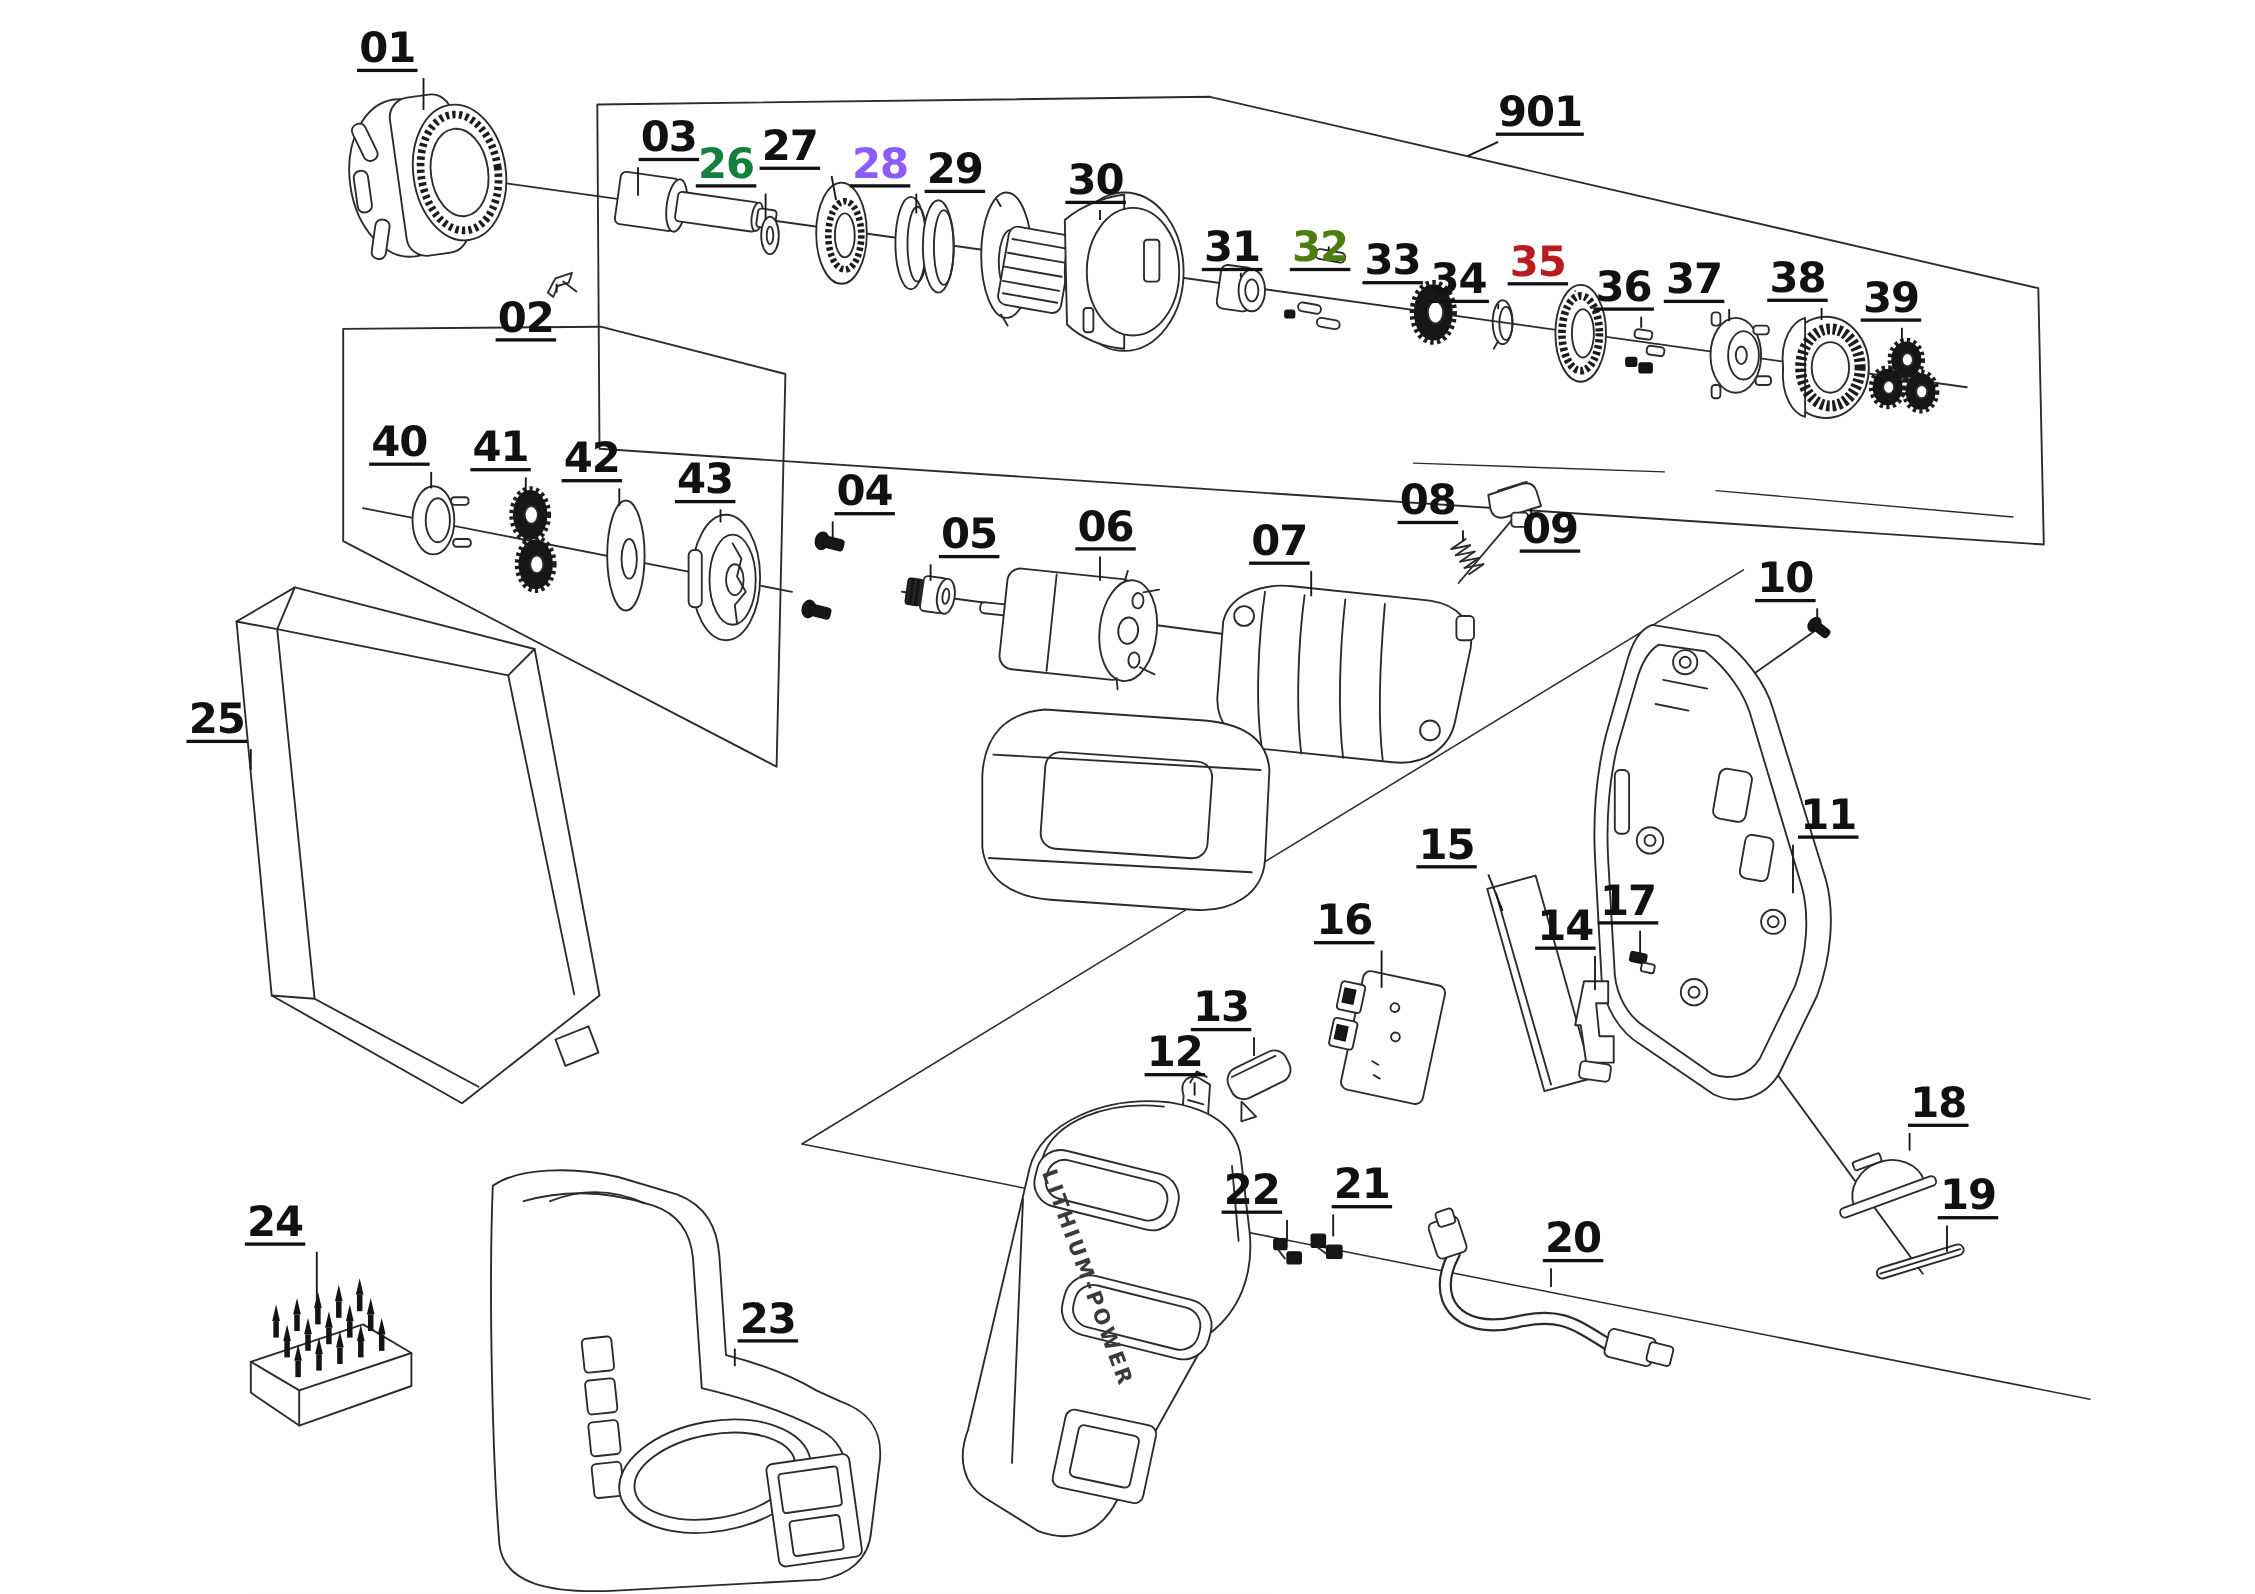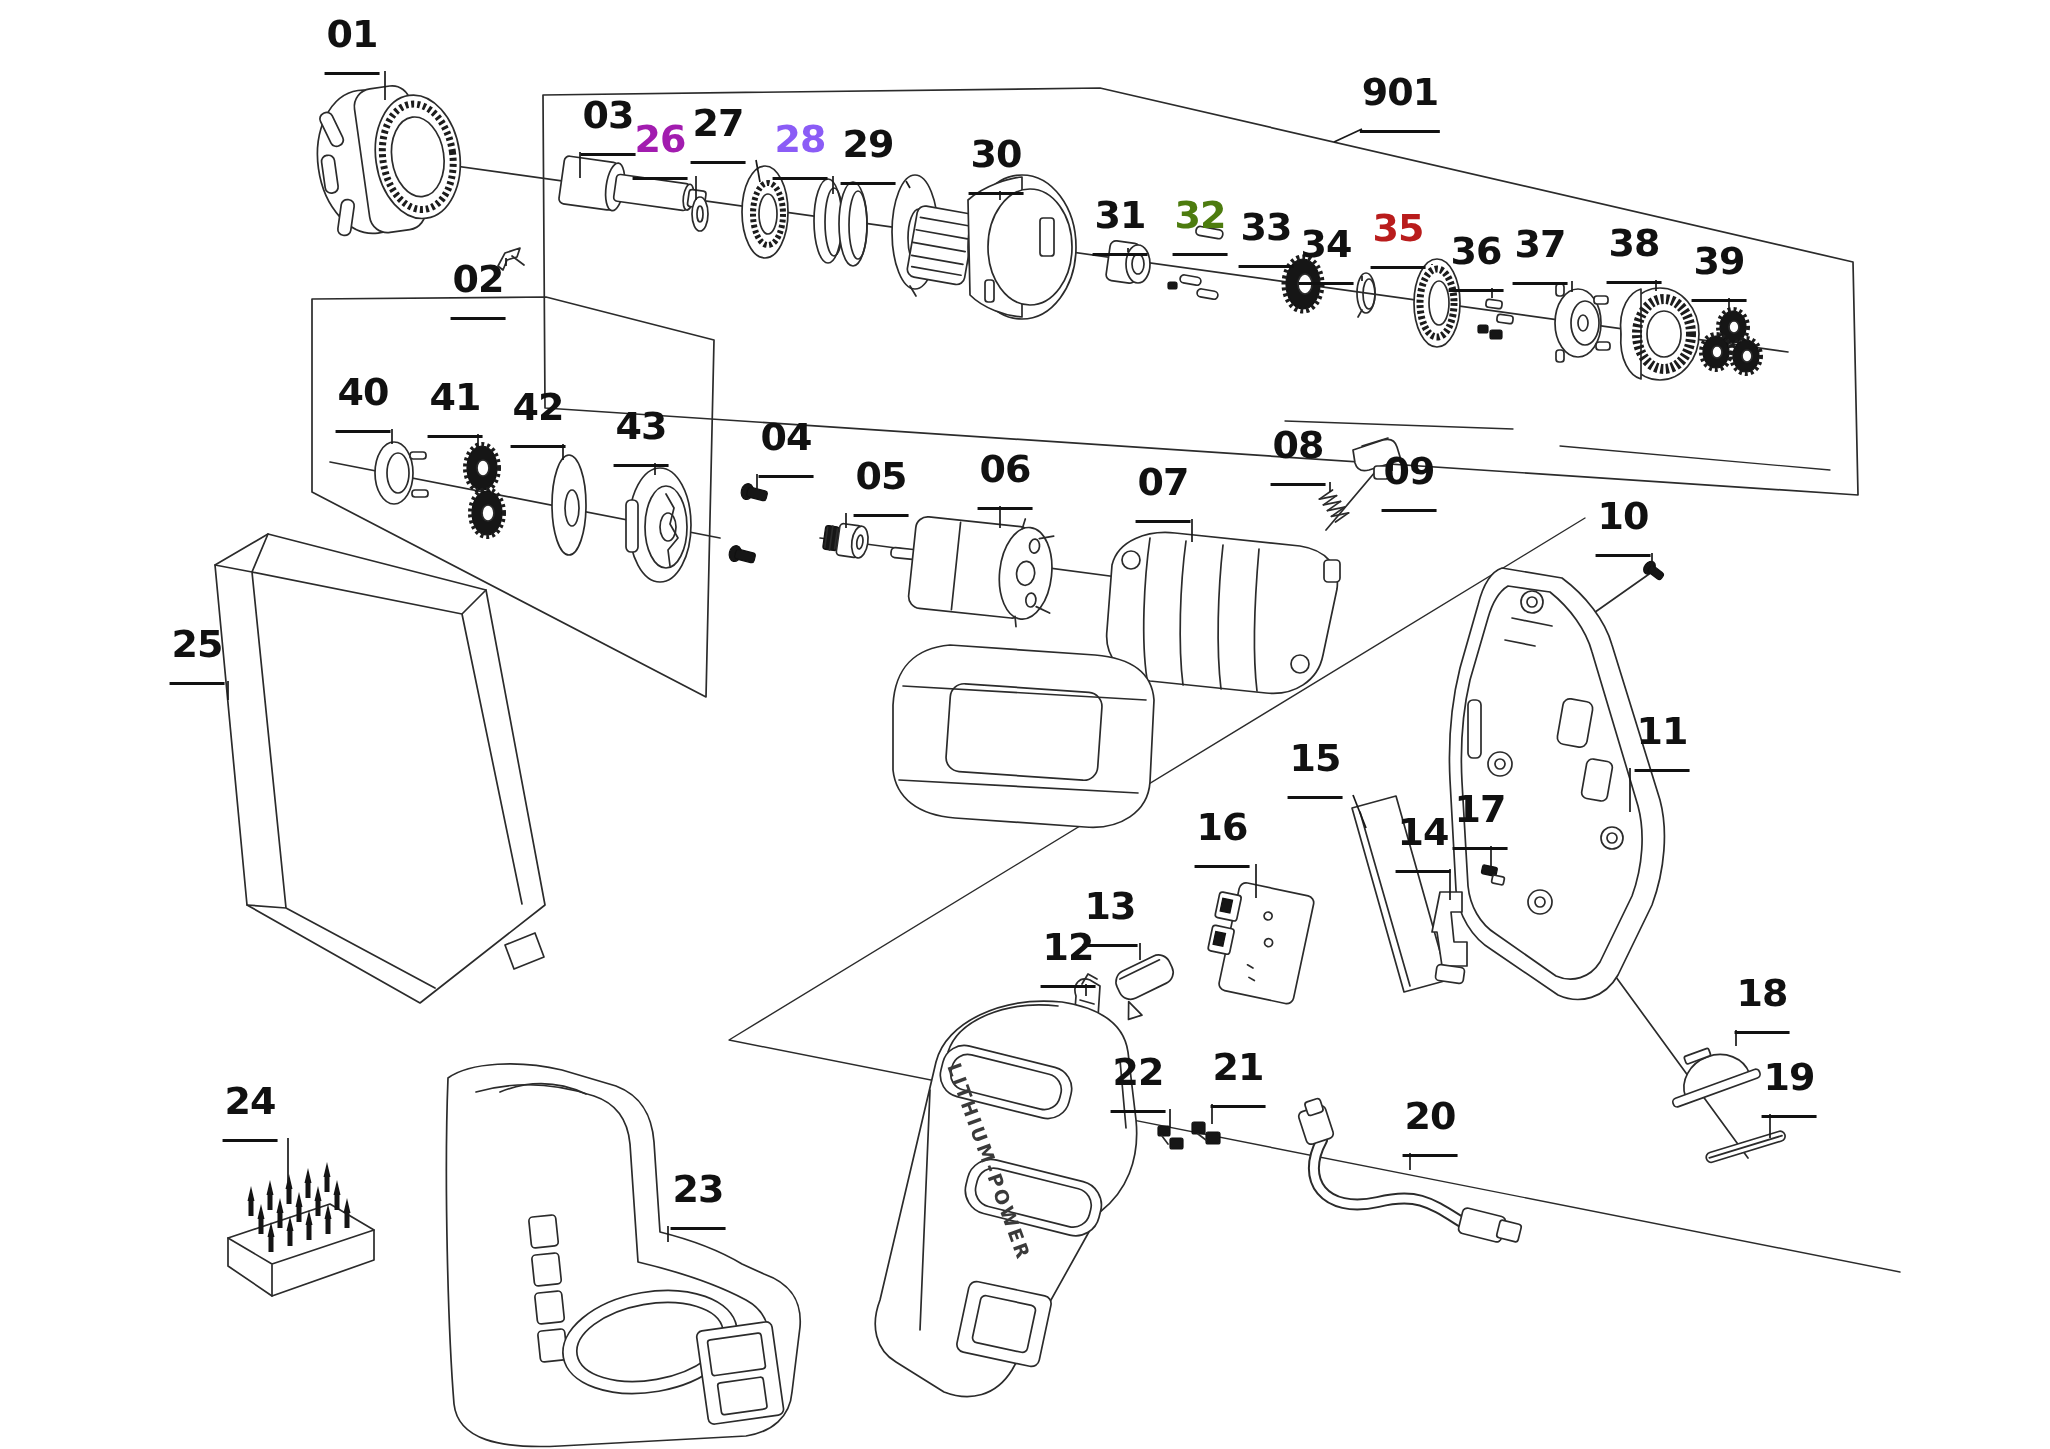--- a/index.html
+++ b/index.html
@@ -8,21 +8,21 @@
     font-family:"DejaVu Sans","Liberation Sans",sans-serif;overflow:hidden;
   }
   svg{position:absolute;left:0;top:0;}
   .lineart{stroke:#2b2b2b;stroke-width:1.7;fill:none;stroke-linejoin:round;stroke-linecap:round;}
   .whitepart{stroke:#2b2b2b;stroke-width:1.7;fill:#ffffff;stroke-linejoin:round;}
   .darkpart{stroke:#111;stroke-width:1.2;fill:#161616;}
   .teeth{stroke:#1c1c1c;fill:none;}
   .part-label{
     position:absolute;transform:translate(-50%,-50%);
     font-weight:bold;font-size:38px;line-height:1;color:#111;
-    border-bottom:3px solid #111;padding:0 2px 19px 2px;white-space:nowrap;
+    border-bottom:3px solid #111;padding:0 2px 0 2px;white-space:nowrap;
     letter-spacing:-1px;
   }
 </style>
 </head>
 <body>
 
 <div class="stage">
 <svg width="2050" height="1449" viewBox="0 0 2050 1449">
   <defs>
     <g id="bitdef">
@@ -459,21 +459,21 @@
         <line x1="228" y1="681" x2="228" y2="700"></line>
         <line x1="288" y1="1138" x2="288" y2="1182"></line>
         <line x1="668" y1="1226" x2="668" y2="1242"></line>
       </g>
 </svg>
 
 <div id="labels">
       <div class="part-label" style="left: 352px; top: 45px; color: rgb(17, 17, 17);">01</div>
       <div class="part-label" style="left: 478px; top: 290px; color: rgb(17, 17, 17);">02</div>
       <div class="part-label" style="left: 608px; top: 126px; color: rgb(17, 17, 17);">03</div>
-      <div class="part-label" style="left: 660px; top: 150px; color: #a21caf;">26</div>
+      <div class="part-label" style="left: 660px; top: 150px; color: #15803d;">26</div>
       <div class="part-label" style="left: 718px; top: 134px; color: rgb(17, 17, 17);">27</div>
       <div class="part-label" style="left: 800px; top: 150px; color: #8b5cf6;">28</div>
       <div class="part-label" style="left: 868px; top: 155px; color: rgb(17, 17, 17);">29</div>
       <div class="part-label" style="left: 996px; top: 165px; color: rgb(17, 17, 17);">30</div>
       <div class="part-label" style="left: 1120px; top: 226px; color: rgb(17, 17, 17);">31</div>
       <div class="part-label" style="left: 1200px; top: 198px; color: #4d7c0f; margin-top: 28px;">32</div>
       <div class="part-label" style="left: 1266px; top: 238px; color: rgb(17, 17, 17);">33</div>
       <div class="part-label" style="left: 1326px; top: 255px; color: rgb(17, 17, 17);">34</div>
       <div class="part-label" style="left: 1398px; top: 239px; color: #b91c1c;">35</div>
       <div class="part-label" style="left: 1476px; top: 262px; color: rgb(17, 17, 17);">36</div>

